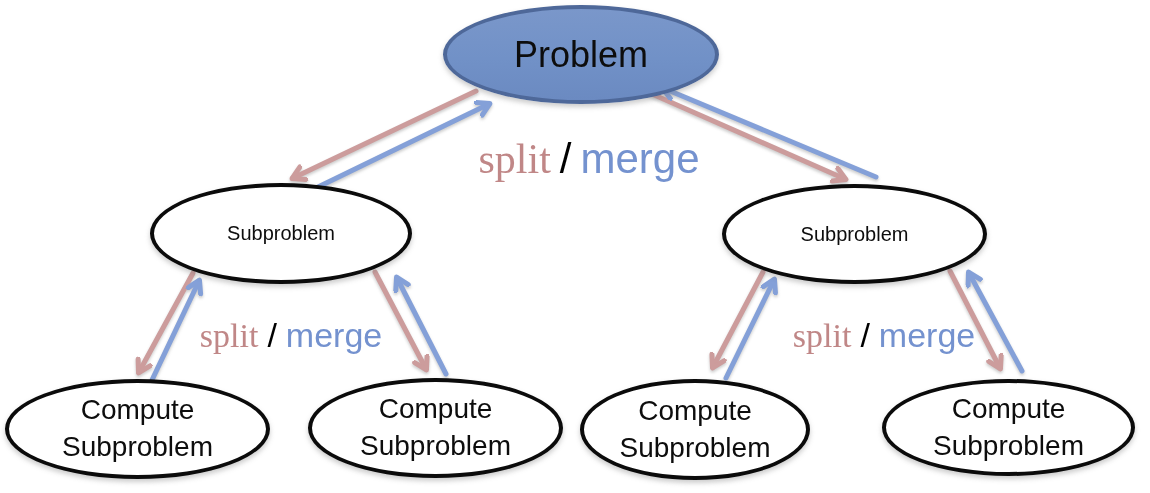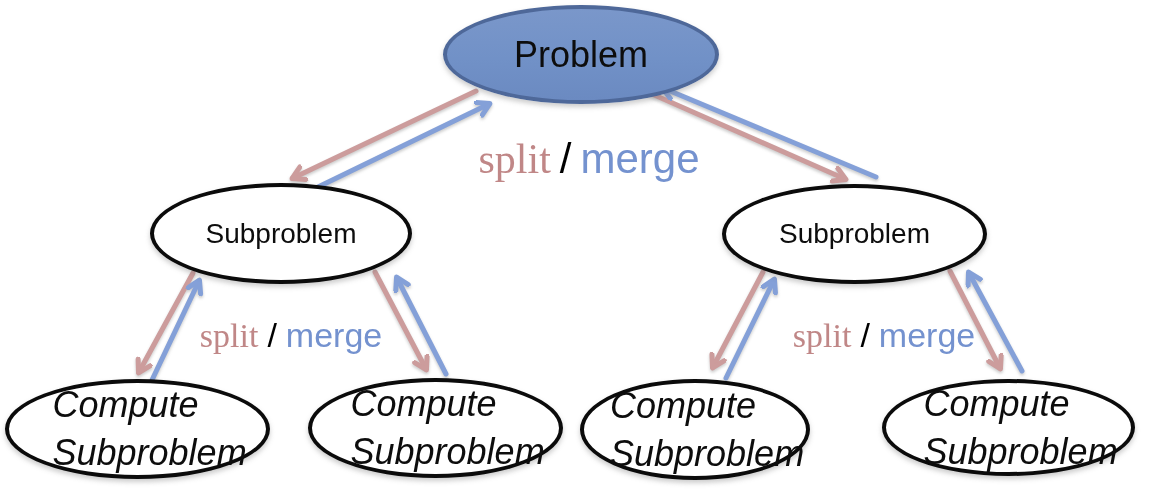--- a/index.html
+++ b/index.html
@@ -22,35 +22,36 @@
   }
   .arrow-layer{
     position:absolute;left:0;top:0;width:1150px;height:493px;
     filter:drop-shadow(0 2px 1.5px rgba(140,140,140,.45));
   }
   .node{
     position:absolute;
     border-radius:50%;
     display:flex;align-items:center;justify-content:center;
     box-sizing:border-box;
+    text-align:center;
     box-shadow:0 3px 5px rgba(120,120,120,.38);
   }
   .node-root{
     background:linear-gradient(180deg,#7a97ca 0%,var(--node-fill) 55%,#6b8ac1 100%);
     border:4px solid var(--node-fill-border);
     color:#0d0d0d;
     font-size:36px;
   }
   .node-white{
     background:#ffffff;
     border:4px solid var(--node-white-border);
     color:#0d0d0d;
-    font-size:28px;
+    font-size:20px;
   }
-  .node-leaf{font-size:36px;line-height:1.32;font-style:italic;}
+  .node-leaf{font-size:28px;line-height:1.32;}
   .node-leaf .lbl{width:170px;}
   .edge-label{
     position:absolute;
     transform:translate(-50%,-50%);
     white-space:nowrap;
     font-weight:400;
   }
   .edge-label .split{color:var(--label-split);font-family:Liberation Serif, serif;}
   .edge-label .sep{color:var(--label-separator);margin:0 9px;}
   .edge-label .merge{color:var(--label-merge);text-align:right;}

